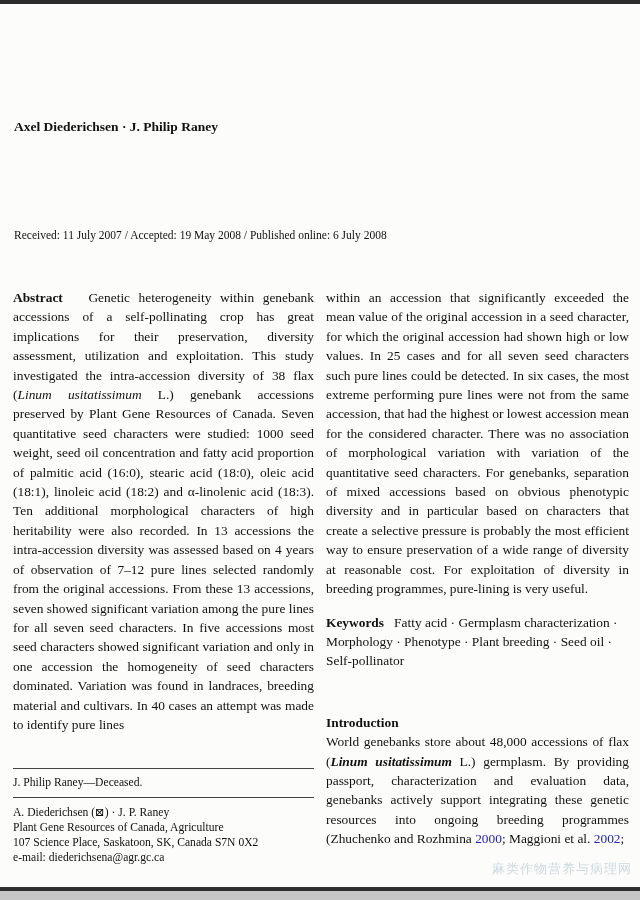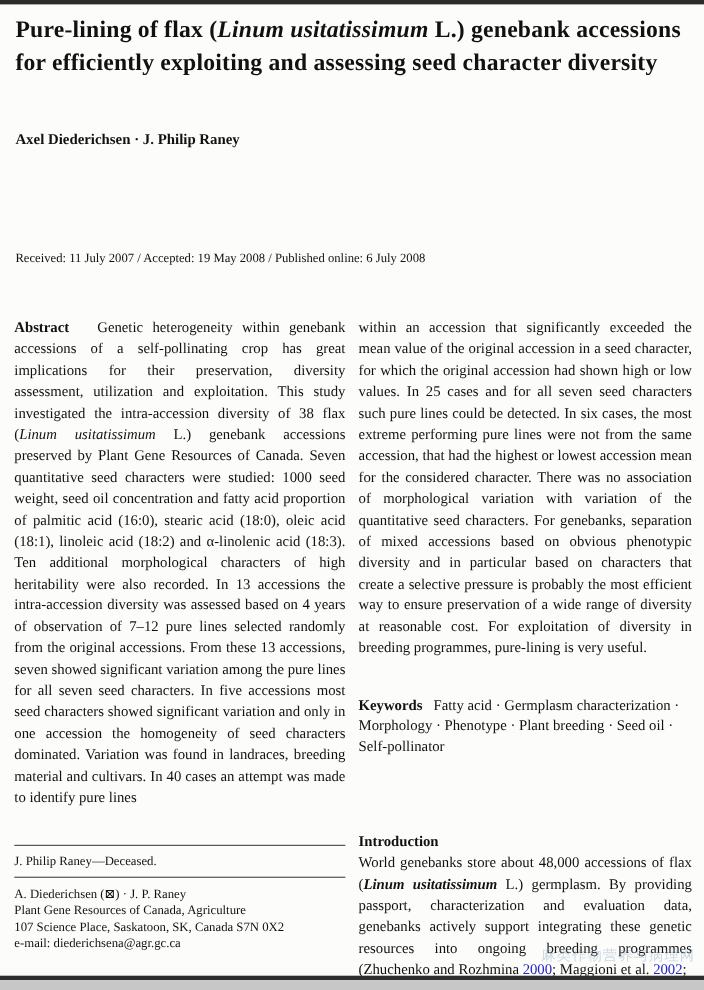--- a/index.html
+++ b/index.html
@@ -42,25 +42,25 @@
     font-size:11.5px;line-height:15px;
   }
   .col{
     position:absolute;top:288px;
     font-size:13.4px;line-height:19.4px;
     text-align:justify;
   }
   .col-left{left:13px;width:301px;}
   .col-right{left:326px;width:303px;}
   .kw{
-    margin-top:32px;
+    margin-top:14px;
     text-align:left;
   }
   .intro-heading{
-    margin-top:66px;
+    margin-top:42px;
     font-weight:bold;
     text-align:left;
   }
   .intro-para{
     margin-top:0;
   }
   .footnote{
     position:absolute;left:13px;top:768px;width:301px;
     font-size:11.6px;line-height:15px;
   }
@@ -84,21 +84,20 @@
     pointer-events:none;
   }
 </style>
 </head>
 <body>
 
 <div class="page">
 
   <div class="scan-edge-top"></div>
 
-  <h1 class="title" style="margin:0;"><span>Pure-lining of flax (</span><span class="i">Linum usitatissimum</span><span> L.) genebank accessions for efficiently exploiting and assessing seed character diversity</span></h1>
 
   <div class="authors">Axel Diederichsen · J. Philip Raney</div>
 
   <div class="pubinfo">
     <div>Received: 11 July 2007 / Accepted: 19 May 2008 / Published online: 6 July 2008</div>
   </div>
 
   <div class="col col-left">
     <div><span class="b">Abstract</span><span>&nbsp;&nbsp; Genetic heterogeneity within genebank accessions of a self-pollinating crop has great implications for their preservation, diversity assessment, utilization and exploitation. This study investigated the intra-accession diversity of 38 flax (</span><span class="i">Linum usitatissimum</span><span> L.) genebank accessions preserved by Plant Gene Resources of Canada. Seven quantitative seed characters were studied: 1000 seed weight, seed oil concentration and fatty acid proportion of palmitic acid (16:0), stearic acid (18:0), oleic acid (18:1), linoleic acid (18:2) and α-linolenic acid (18:3). Ten additional morphological characters of high heritability were also recorded. In 13 accessions the intra-accession diversity was assessed based on 4 years of observation of 7–12 pure lines selected randomly from the original accessions. From these 13 accessions, seven showed significant variation among the pure lines for all seven seed characters. In five accessions most seed characters showed significant variation and only in one accession the homogeneity of seed characters dominated. Variation was found in landraces, breeding material and cultivars. In 40 cases an attempt was made to identify pure lines</span></div>
   </div>

